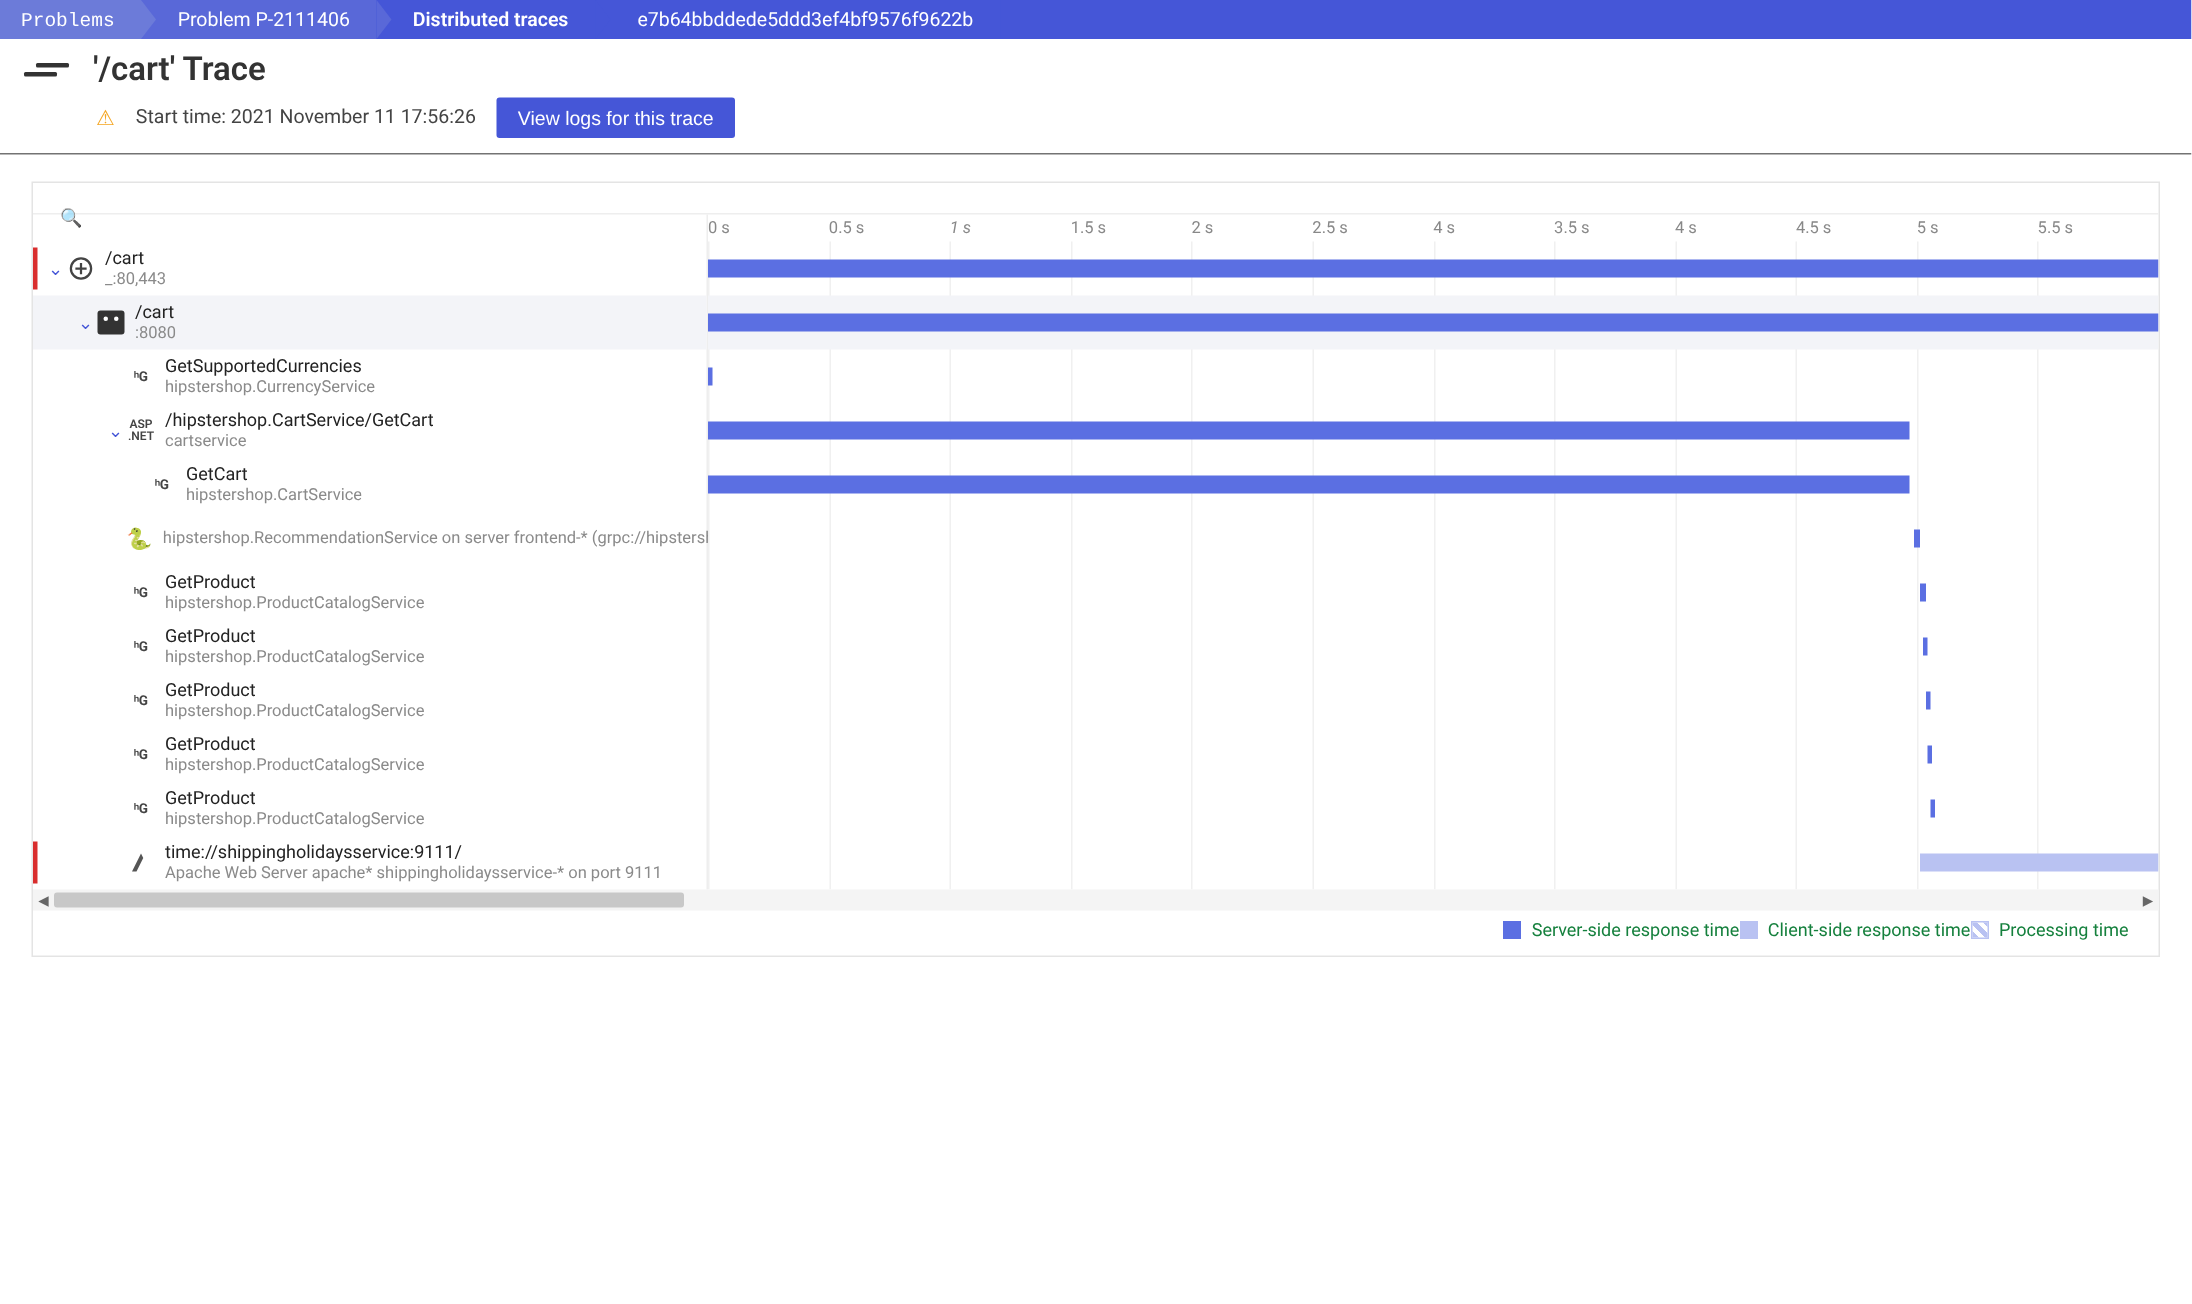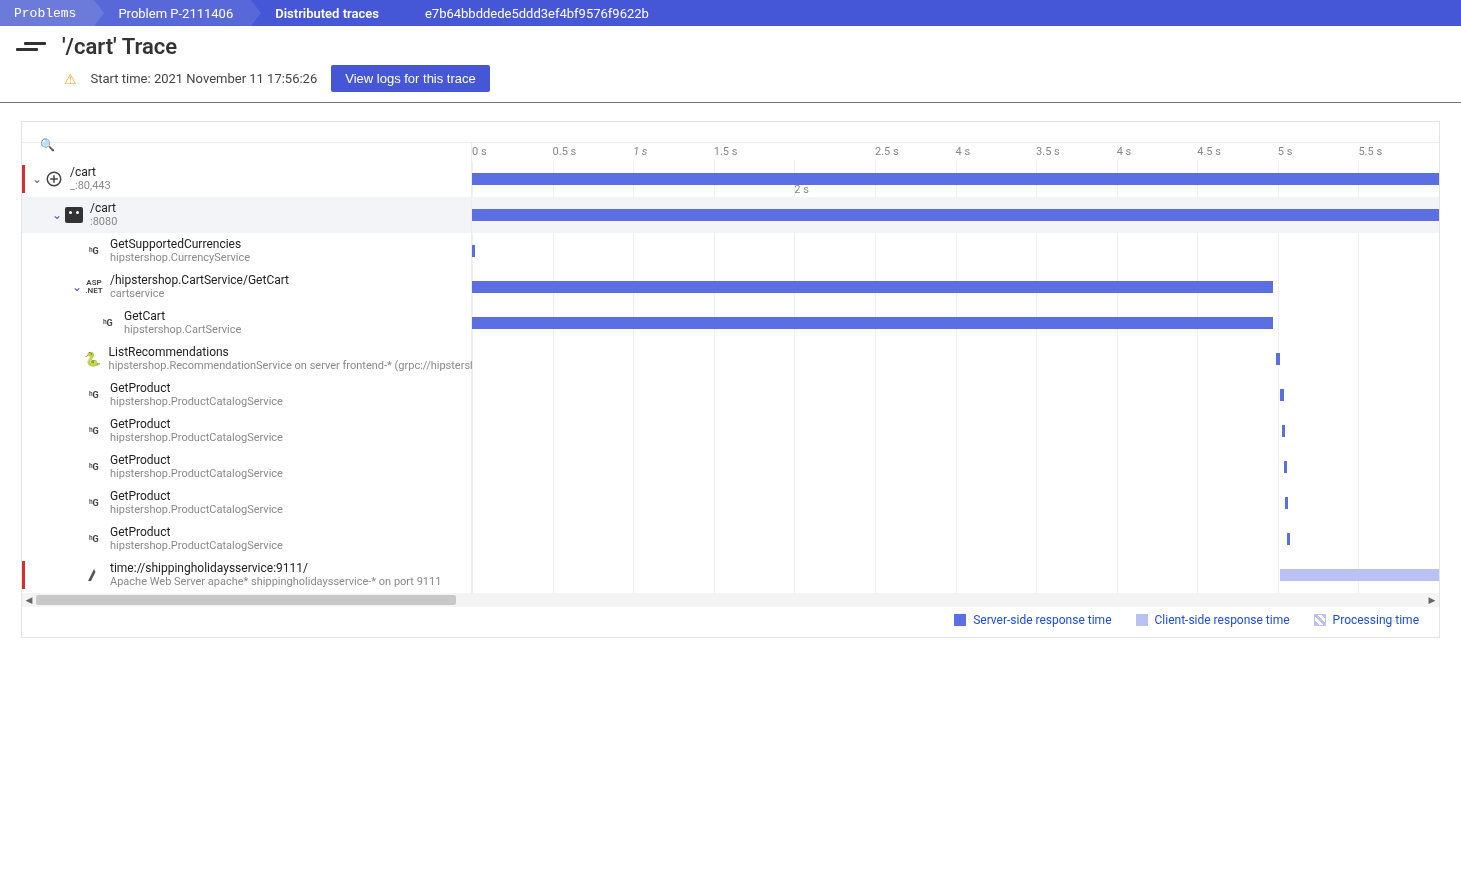--- a/index.html
+++ b/index.html
@@ -69,21 +69,21 @@
 .indent-3 { padding-left:44px; }
 .indent-4 { padding-left:58px; }
 
 
 .hscroll { height:14px; background:#f4f4f4; position:relative; }
 .hscroll .thumb { position:absolute; left:14px; top:2px; height:10px; width:420px; background:#c8c8c8; border-radius:2px; }
 .hscroll .arr { position:absolute; top:0; width:14px; height:14px; display:flex; align-items:center; justify-content:center; font-size:9px; color:#666; }
 .hscroll .arr.l{left:0;} .hscroll .arr.r{right:0;}
 
 
-.legend { display:flex; gap:24px; justify-content:flex-end; padding:6px 20px 10px 0; font-size:12px; color:#1d4ed8; align-items:flex-start; }
+.legend { display:flex; justify-content:flex-end; padding:6px 20px 10px 0; font-size:12px; color:#15803d; align-items:flex-start; }
 .legend .item { display:flex; align-items:center; gap:7px; }
 .sw { width:12px; height:12px; }
 .sw.ss{ background:#5b6fe2; }
 .sw.cs{ background:#b9c2f2; }
 .sw.pr{ background:repeating-linear-gradient(45deg,#b9c2f2 0 3px,#fff 3px 6px); border:1px solid #b9c2f2; }
 </style>
 </head>
 <body>
 
 <nav class="breadcrumb">
@@ -191,21 +191,20 @@
               </div>
             </div>
           </div>
           <div class="row" style="height: 36px; display: flex; align-items: center;">
             <div class="tree-cell indent-3">
               <span class="tog none">⌄</span>
               <span class="svc-ico">
                 <span style="font-size:14px;">🐍</span>
               </span>
               <div class="lbls">
-                <div class="t">ListRecommendations</div>
                 <div class="s">hipstershop.RecommendationService on server frontend-* (grpc://hipstersho …</div>
               </div>
             </div>
           </div>
           <div class="row" style="height: 36px; display: flex; align-items: center;">
             <div class="tree-cell indent-3">
               <span class="tog none">⌄</span>
               <span class="svc-ico">
                 <span style="font-size:9px;font-weight:700;color:#444;">ʰG</span>
               </span>
@@ -278,21 +277,21 @@
             </div>
           </div>
         </div>
     </div>
     <div class="chart-area">
       <div class="ruler" id="ruler">
           <span class="tick" style="left: 0%;">0 s</span>
           <span class="tick" style="left: 8.33333%;">0.5 s</span>
           <span class="tick" style="left: 16.6667%; font-style: italic;">1 s</span>
           <span class="tick" style="left: 25%;">1.5 s</span>
-          <span class="tick" style="left: 33.3333%; margin-top: 38px;">2 s</span>
+          <span class="tick" style="left: 33.3333%;">2 s</span>
           <span class="tick" style="left: 41.6667%;">2.5 s</span>
           <span class="tick" style="left: 50%;">4 s</span>
           <span class="tick" style="left: 58.3333%;">3.5 s</span>
           <span class="tick" style="left: 66.6667%;">4 s</span>
           <span class="tick" style="left: 75%;">4.5 s</span>
           <span class="tick" style="left: 83.3333%;">5 s</span>
           <span class="tick" style="left: 91.6667%;">5.5 s</span>
         </div>
       <div class="gridlines" id="gridlines">
           <div class="gl" style="left: 0%;"></div>

